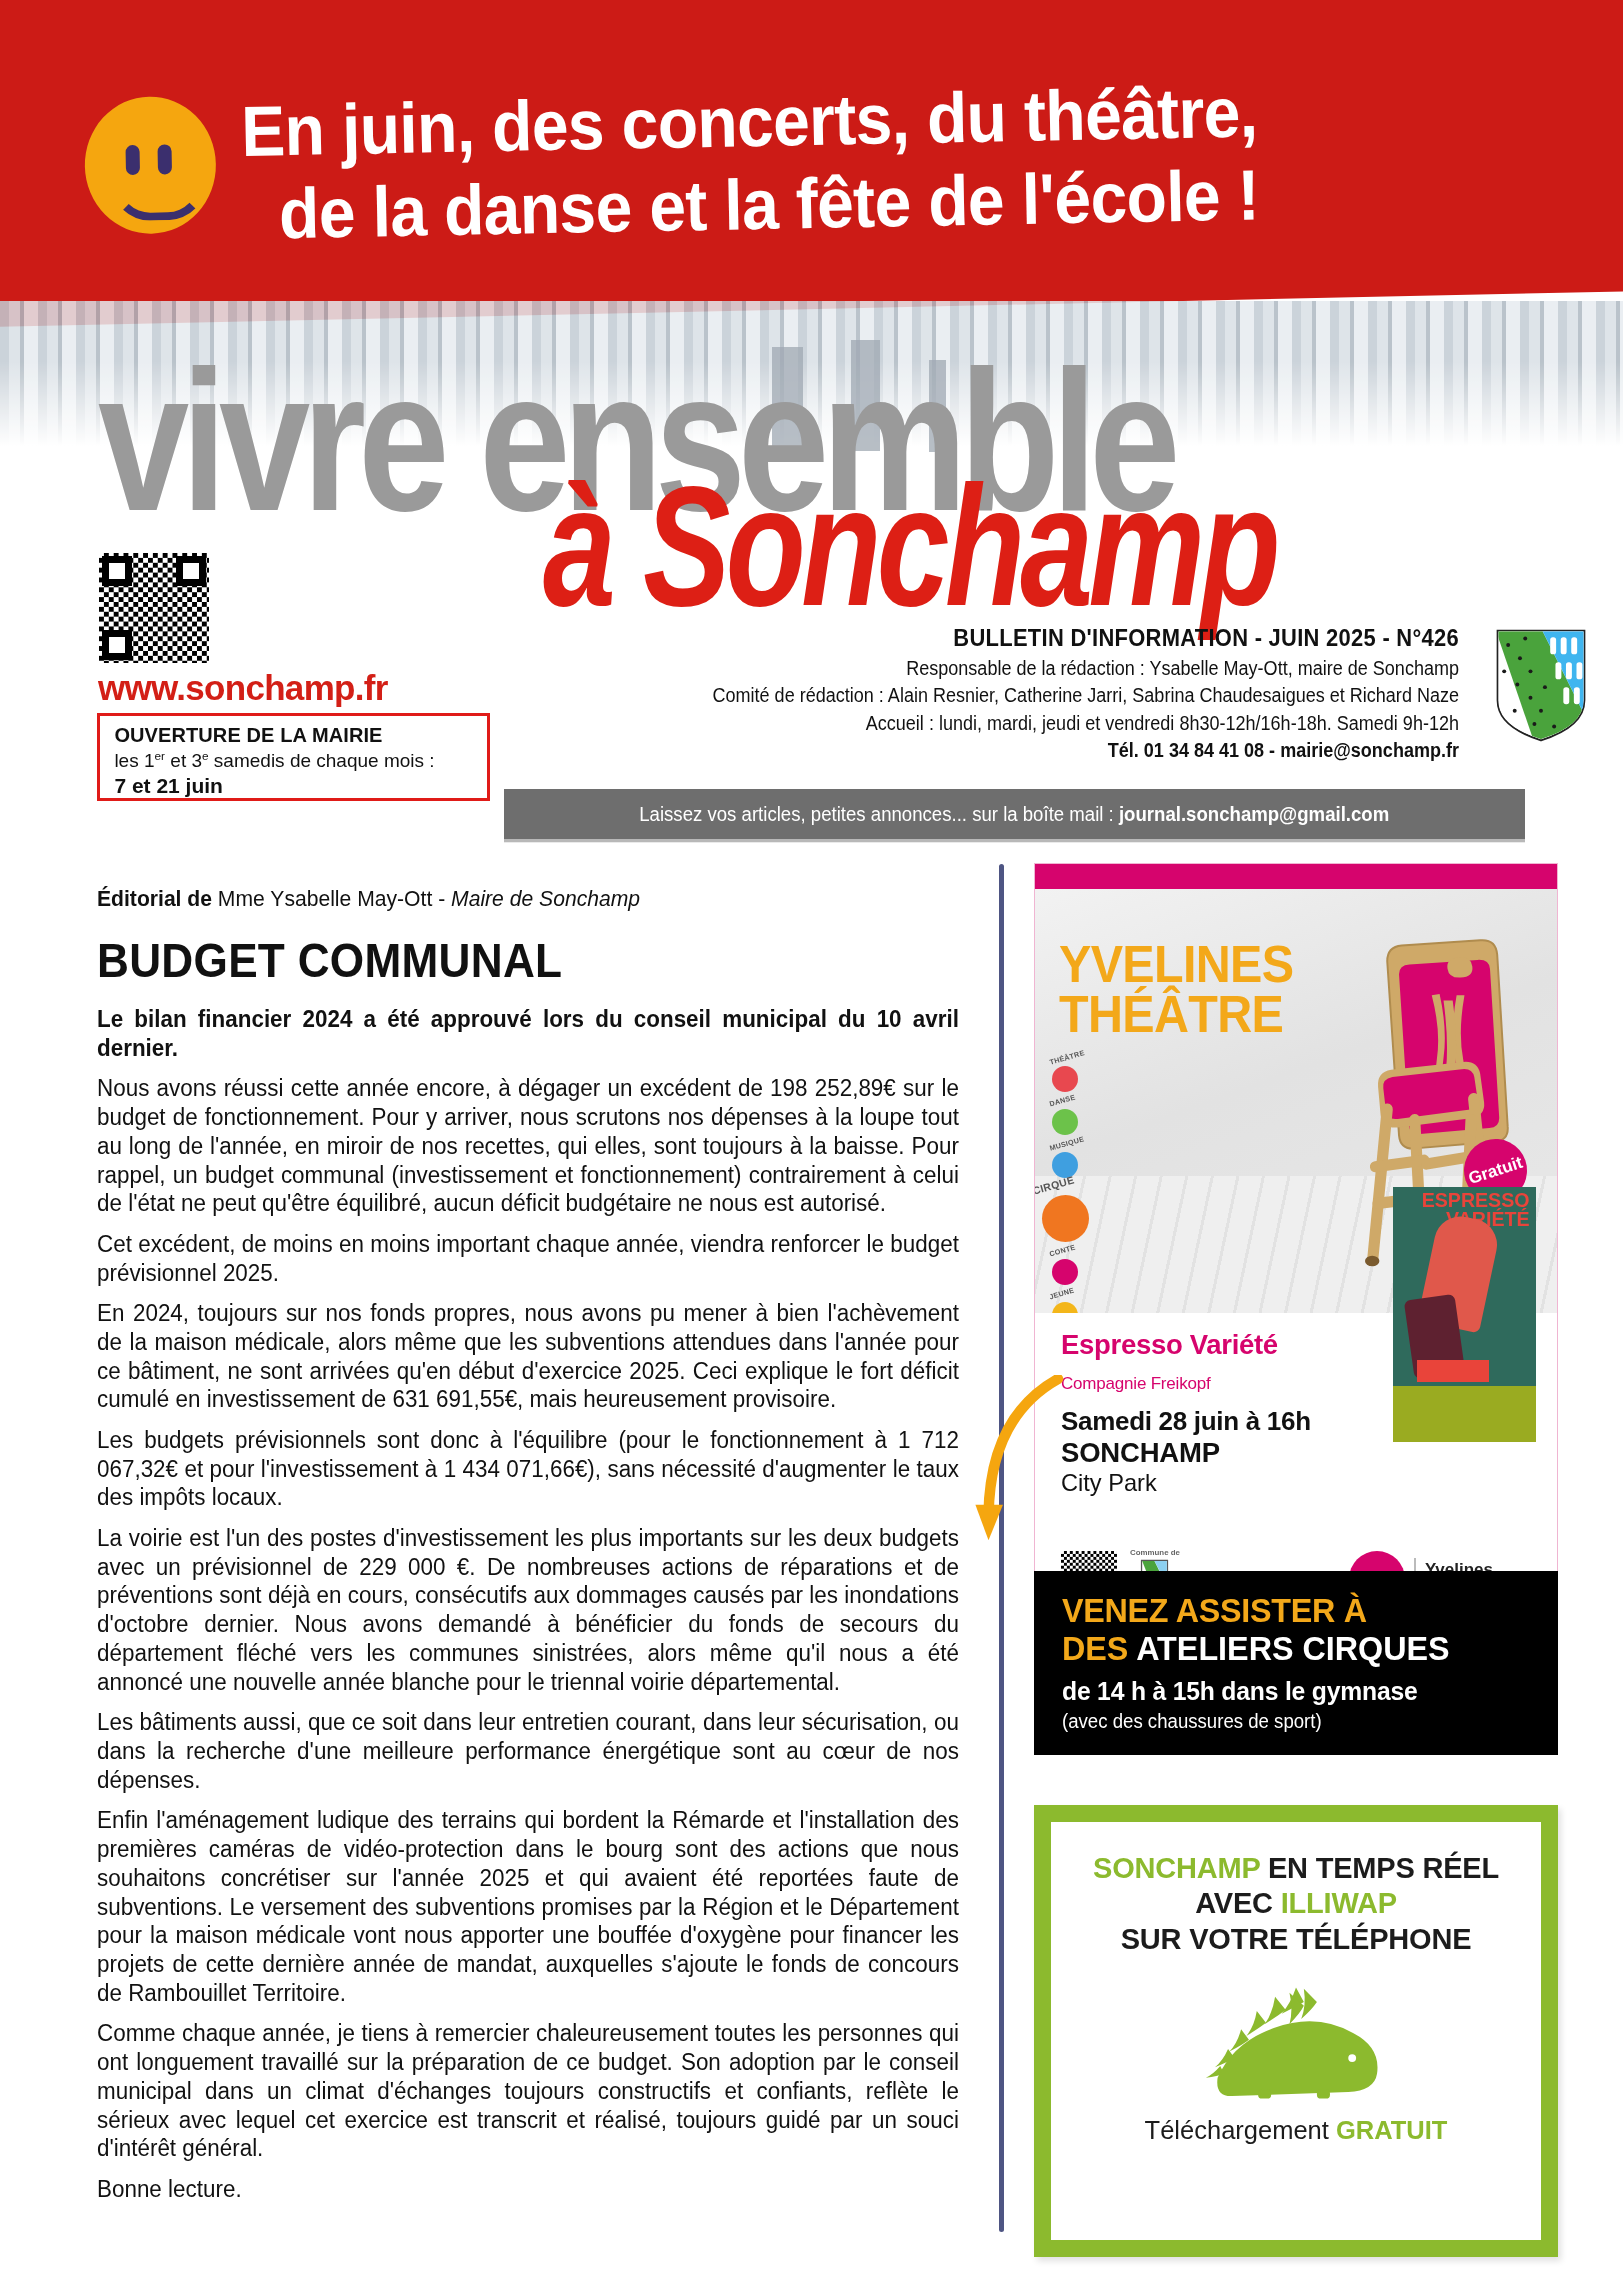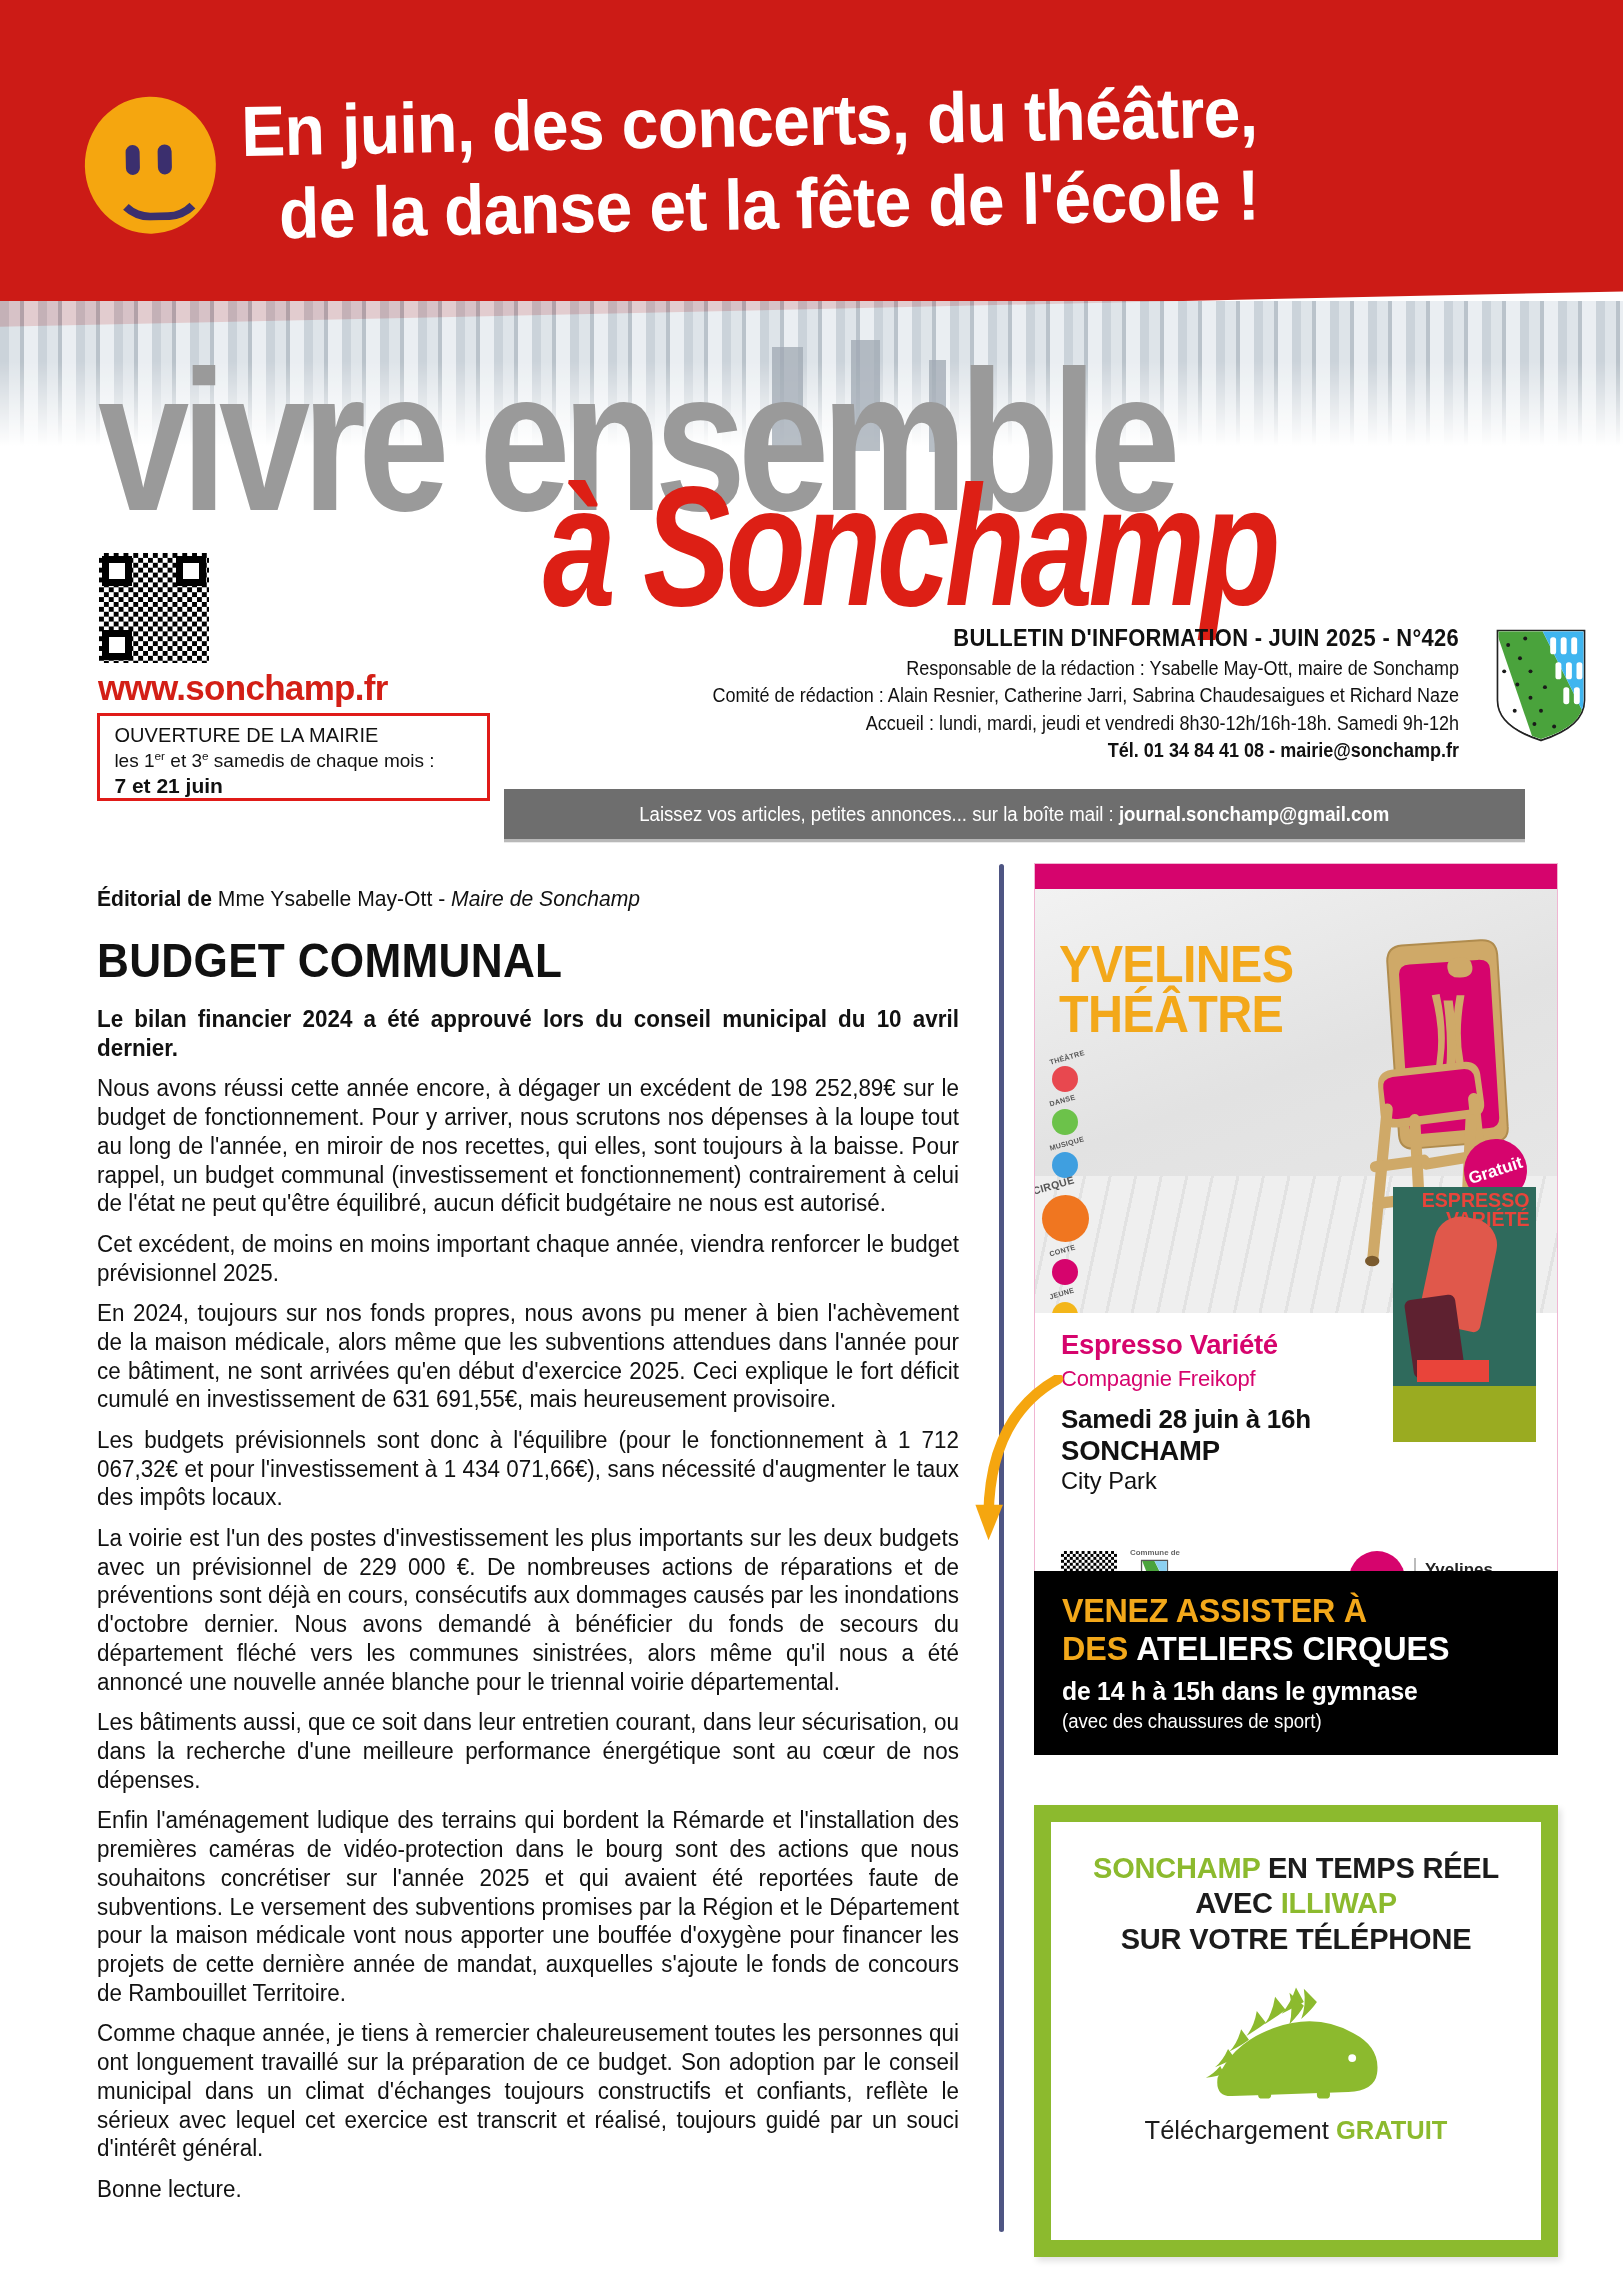--- a/index.html
+++ b/index.html
@@ -172,21 +172,21 @@
   }
   .mairie-box {
     position: absolute;
     left: 97px; top: 713px;
     width: 393px; height: 88px;
     border: 3.9px solid #e01b18;
     box-sizing: border-box;
     padding: 7.9px 0 0 14.4px;
   }
   .mb-title {
-    font-size: 20px; font-weight: normal; color: #111;
+    font-size: 20px; font-weight: bold; color: #111;
     letter-spacing: 0.1px;
   }
   .mb-sub { font-size: 19px; color: #111; margin-top: 2px; }
   .mb-sub sup { font-size: 11.8px; }
   .mb-dates { font-size: 21px; font-weight: bold; color: #111; margin-top: 1.3px; }
 
   
   .bulletin {
     position: absolute;
     right: 164px; top: 625px;
@@ -365,21 +365,21 @@
   .poster-info {
     position: relative;
     padding: 17px 0 10.5px 26px;
     min-height: 196px;
   }
   .pi-show {
     font-size: 27.5px; font-weight: bold; color: #d6046d;
     line-height: 1.12; letter-spacing: -0.3px;
   }
   .pi-cie {
-    font-size: 22px; color: #d6046d; margin-top: 5px;
+    font-size: 17px; color: #d6046d; margin-top: 13px;
     letter-spacing: -0.2px;
   }
   .pi-when {
     font-size: 26px; font-weight: bold; color: #111;
     margin-top: 11.8px; letter-spacing: -0.3px;
   }
   .pi-town {
     font-size: 27.5px; font-weight: bold; color: #111;
     letter-spacing: -0.2px;
   }

